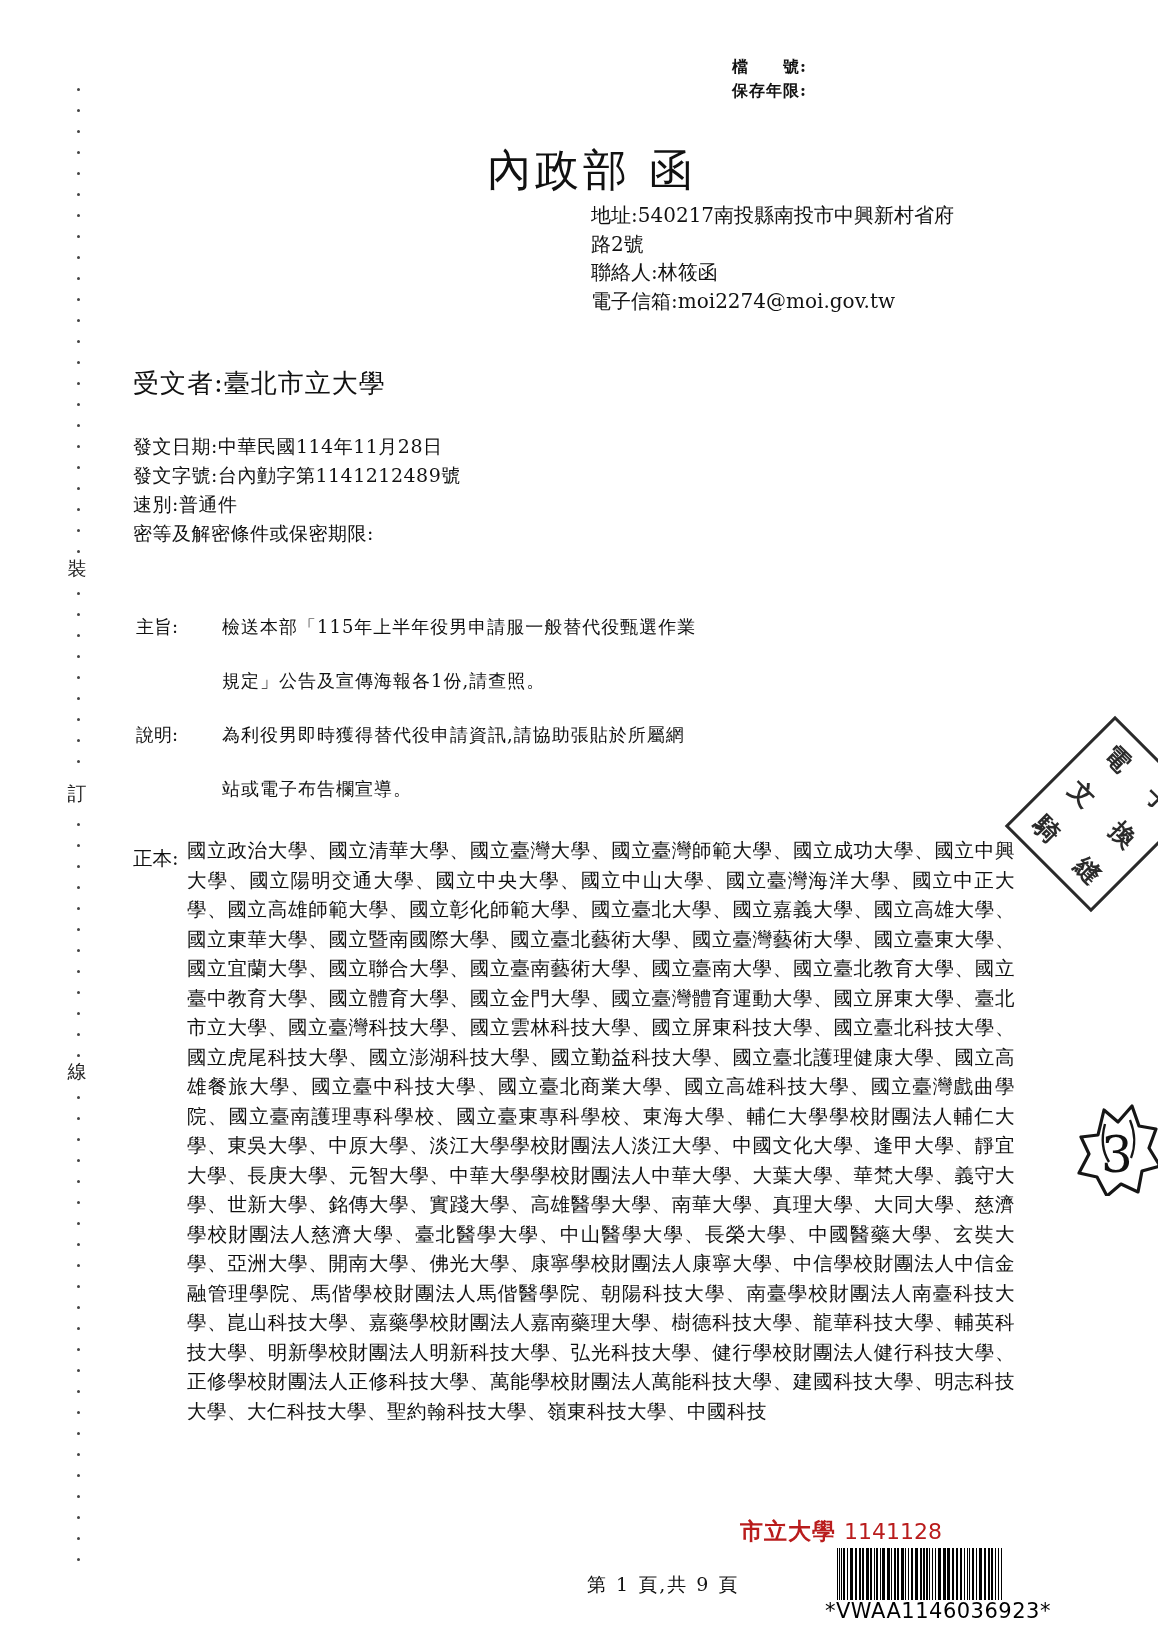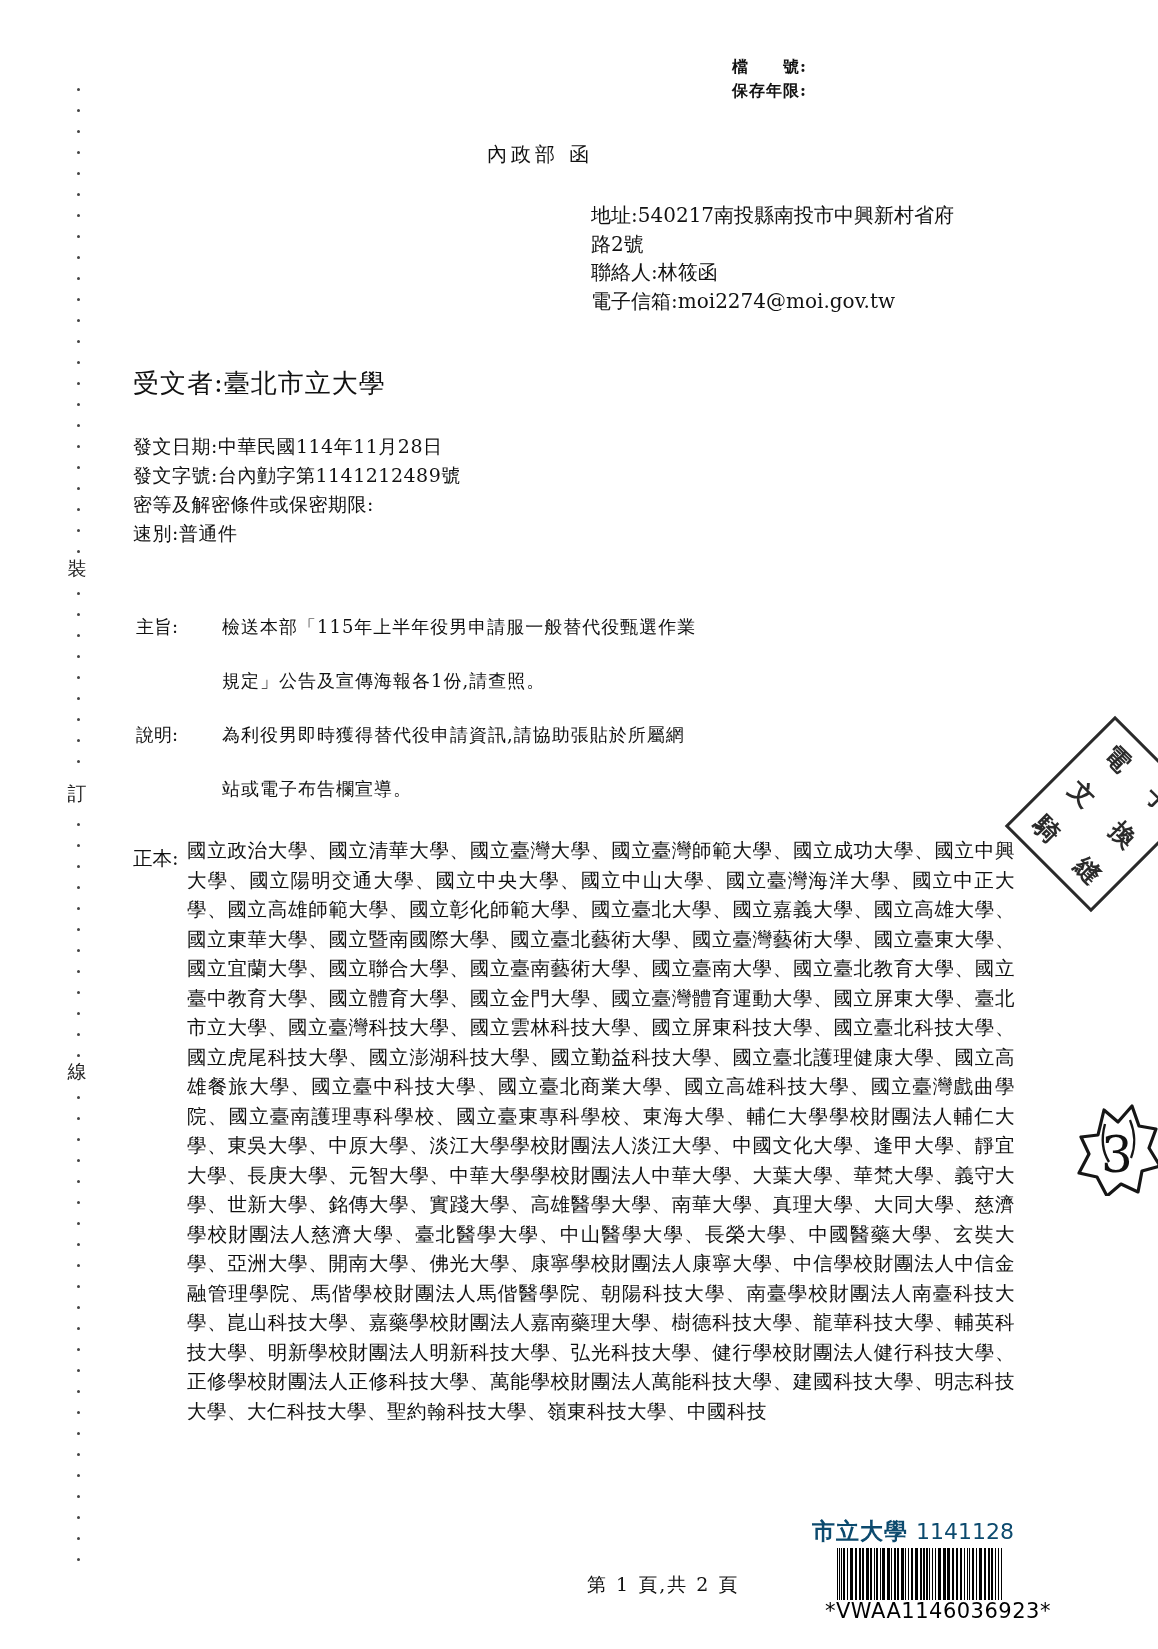--- a/index.html
+++ b/index.html
@@ -2,21 +2,21 @@
 <html><head>
 <meta charset="utf-8">
 <style>
   html,body{margin:0;padding:0;background:#fff;}
   .page{
     position:relative;width:1158px;height:1649px;background:#ffffff;
     overflow:hidden;color:#111;
     font-family:"DejaVu Serif","Liberation Serif",serif;
   }
   .filebox{position:absolute;left:732px;top:55px;font-size:16px;line-height:24px;font-weight:600;letter-spacing:1px;}
-  .doc-title{position:absolute;left:487px;top:141px;font-size:20px;letter-spacing:4px;font-weight:500;}
+  .doc-title{position:absolute;left:487px;top:141px;font-size:44px;letter-spacing:4px;font-weight:500;}
   .sender{position:absolute;left:591px;top:201px;font-size:20px;line-height:28.5px;}
   .recipient{position:absolute;left:133px;top:366px;font-size:26px;letter-spacing:1px;}
   .meta{position:absolute;left:133px;top:432px;font-size:19px;line-height:29px;letter-spacing:0.5px;}
   .para{position:absolute;left:136px;font-size:18px;line-height:54px;width:860px;}
   .para .para-label{position:absolute;left:0;top:0;}
   .para .para-text{display:block;padding-left:86px;white-space:pre-line;letter-spacing:1px;}
   .subject{top:600px;}
   .explanation{top:708px;}
   .recipients{position:absolute;left:131px;top:836px;font-size:19.5px;line-height:29.5px;width:884px;}
   .recipients .rec-label{position:absolute;left:2px;top:8px;}
@@ -26,22 +26,22 @@
   .stamp{
     position:absolute;left:1042px;top:736px;width:116px;height:150px;
     border:3px solid #2a2a2a;transform:rotate(45deg);
     display:grid;grid-template-columns:1fr 1fr;grid-auto-rows:1fr;
     font-size:25px;font-weight:600;color:#2a2a2a;background:rgba(255,255,255,0.85);
   }
   .stamp span{display:flex;align-items:center;justify-content:center;}
   .blob{position:absolute;left:1068px;top:1096px;}
   .blob text{font-family:"DejaVu Serif","Liberation Serif",serif;fill:#111;}
   .footer-stampline{
-    position:absolute;left:812px;top:1516px;
-    font-family:"DejaVu Sans","Liberation Sans",sans-serif;font-size:23px;color:#0c4a6e;
+    position:absolute;left:740px;top:1516px;
+    font-family:"DejaVu Sans","Liberation Sans",sans-serif;font-size:23px;color:#b91c1c;
   }
   .footer-stampline .school{font-weight:700;letter-spacing:1px;}
   .footer-stampline .number{font-weight:400;font-size:22px;margin-left:8px;}
   .barcode{
     position:absolute;left:837px;top:1548px;height:52px;width:178px;
     display:flex;align-items:stretch;overflow:hidden;background:#fff;
   }
   .barcode i,.barcode em{flex:0 0 auto;height:100%;display:block;}
   .barcode i{background:#000;}
   .barcode em{background:#fff;}
@@ -68,22 +68,22 @@
     <div>路2號</div>
     <div>聯絡人:林筱函</div>
     <div>電子信箱:moi2274@moi.gov.tw</div>
   </div>
 
   <div class="recipient">受文者:臺北市立大學</div>
 
   <div class="meta">
     <div>發文日期:中華民國114年11月28日</div>
     <div>發文字號:台內勭字第1141212489號</div>
+    <div>速別:普通件</div>
     <div>密等及解密條件或保密期限:</div>
-    <div>速別:普通件</div>
   </div>
 
   <div class="para subject">
     <span class="para-label">主旨:</span>
     <span class="para-text">檢送本部「115年上半年役男申請服一般替代役甄選作業
 規定」公告及宣傳海報各1份,請查照。</span>
   </div>
 
   <div class="para explanation">
     <span class="para-label">說明:</span>
@@ -210,21 +210,21 @@
       <i style="width:1px"></i>
       <em style="width:2px"></em>
       <i style="width:1px"></i>
       <em style="width:2px"></em>
       <i style="width:1px"></i>
       <em style="width:2px"></em>
     </div>
 
   <div class="barcode-text">*VWAA1146036923*</div>
 
-  <div class="page-info">第 1 頁,共 2 頁</div>
+  <div class="page-info">第 1 頁,共 9 頁</div>
 
 <div class="bdot" style="top: 88px;"></div>
     <div class="bdot" style="top: 109px;"></div>
     <div class="bdot" style="top: 130px;"></div>
     <div class="bdot" style="top: 151px;"></div>
     <div class="bdot" style="top: 172px;"></div>
     <div class="bdot" style="top: 193px;"></div>
     <div class="bdot" style="top: 214px;"></div>
     <div class="bdot" style="top: 235px;"></div>
     <div class="bdot" style="top: 256px;"></div>

